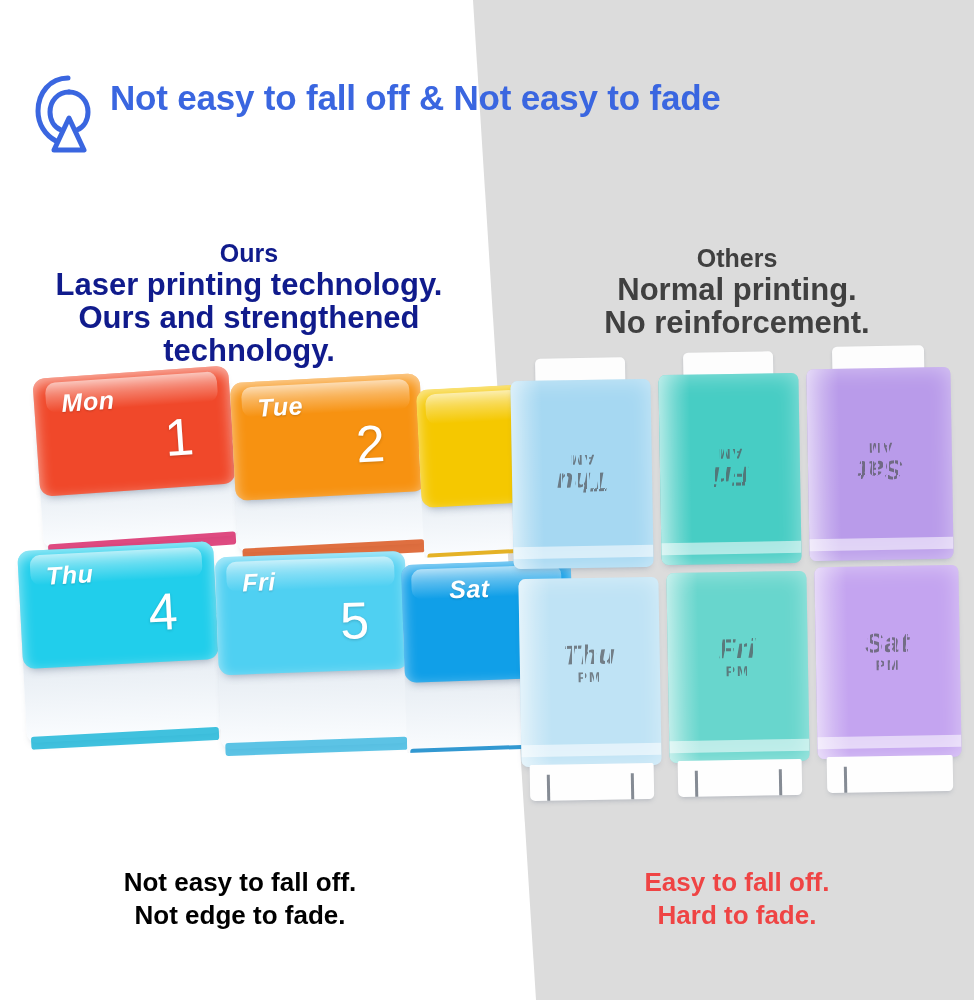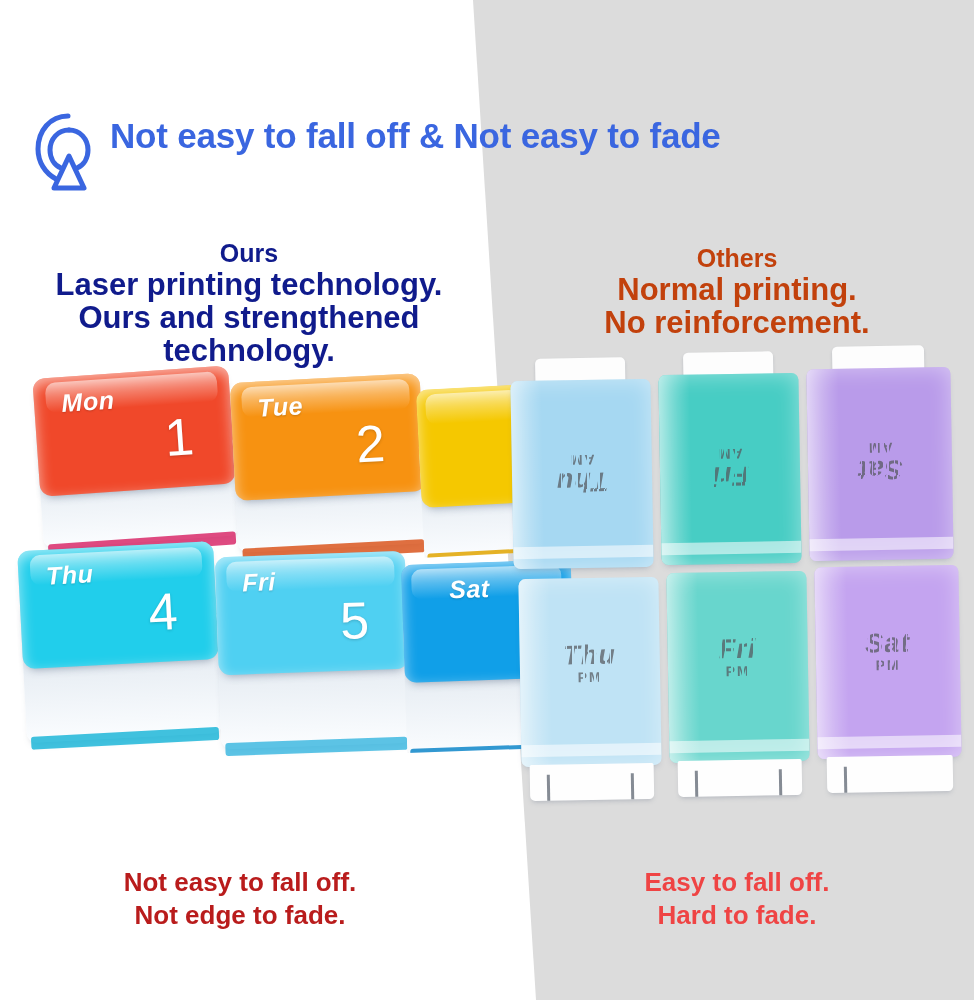--- a/index.html
+++ b/index.html
@@ -14,47 +14,47 @@
 
   
   .grey-panel{
     position:absolute;top:0;left:0;width:974px;height:1000px;
     background:#dcdcdc;
     clip-path:polygon(473px 0, 974px 0, 974px 1000px, 536px 1000px);
     z-index:0;
   }
 
   
-  .header{position:absolute;top:0;left:0;width:974px;height:200px;z-index:6;margin-top:38px;}
+  .header{position:absolute;top:0;left:0;width:974px;height:200px;z-index:6;}
   .logo-icon{position:absolute;left:30px;top:72px;width:78px;height:86px;}
   .headline{
     position:absolute;left:110px;top:78px;width:790px;
     font-size:35px;font-weight:bold;color:#3a66e0;
     letter-spacing:-0.2px;white-space:nowrap;
   }
   .subhead{
     position:absolute;left:0;top:128px;width:974px;text-align:center;
     font-size:25px;color:#4a4a4a;font-weight:normal;
   }
 
   
   .col-head{position:absolute;z-index:6;text-align:center;}
   .ours-head{left:0;top:238px;width:474px;padding-left:12px;}
   .others-head{left:500px;top:243px;width:474px;}
   .head-title{font-size:25px;font-weight:bold;line-height:30px;}
   .head-sub{font-size:31px;font-weight:bold;line-height:33px;}
   .ours-head .head-title,.ours-head .head-sub{color:#101b8c;}
-  .others-head .head-title,.others-head .head-sub{color:#c2410c;}
+  .others-head .head-title,.others-head .head-sub{color:#404040;}
 
   
   .foot{position:absolute;z-index:6;text-align:center;}
   .ours-foot{left:0;top:866px;width:480px;}
   .others-foot{left:500px;top:866px;width:474px;}
   .foot-line{font-size:26px;font-weight:bold;line-height:33px;}
-  .ours-foot .foot-line{color:#b91c1c;}
+  .ours-foot .foot-line{color:#000000;}
   .others-foot .foot-line{color:#ef4444;}
 
   
   .photo-zone{position:absolute;left:0;top:350px;width:974px;height:510px;z-index:3;}
 
   
   .left-photo{position:absolute;left:0;top:0;width:520px;height:500px;}
 
   .cell{position:absolute;}
   .base{

